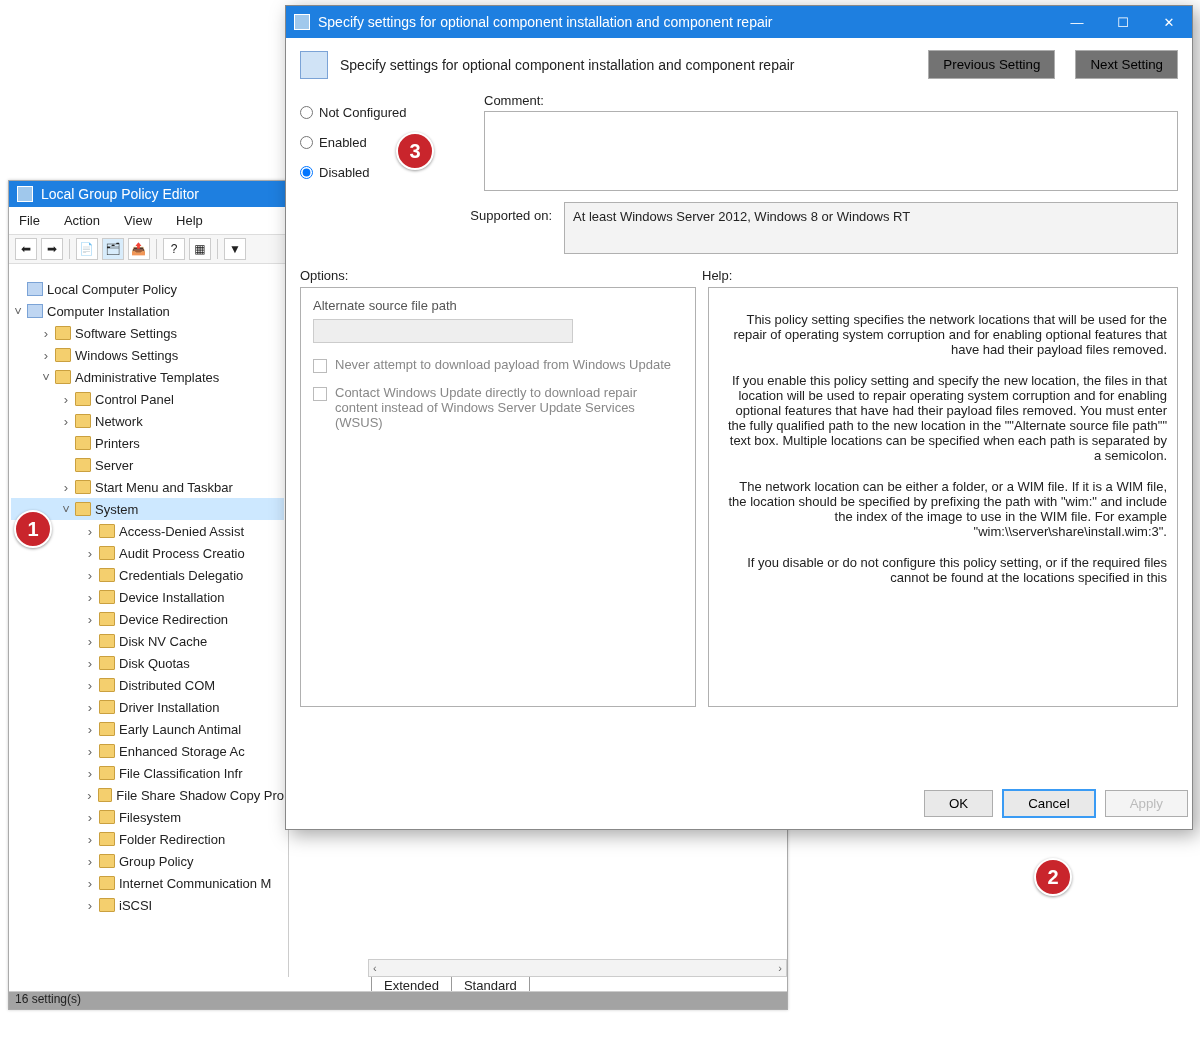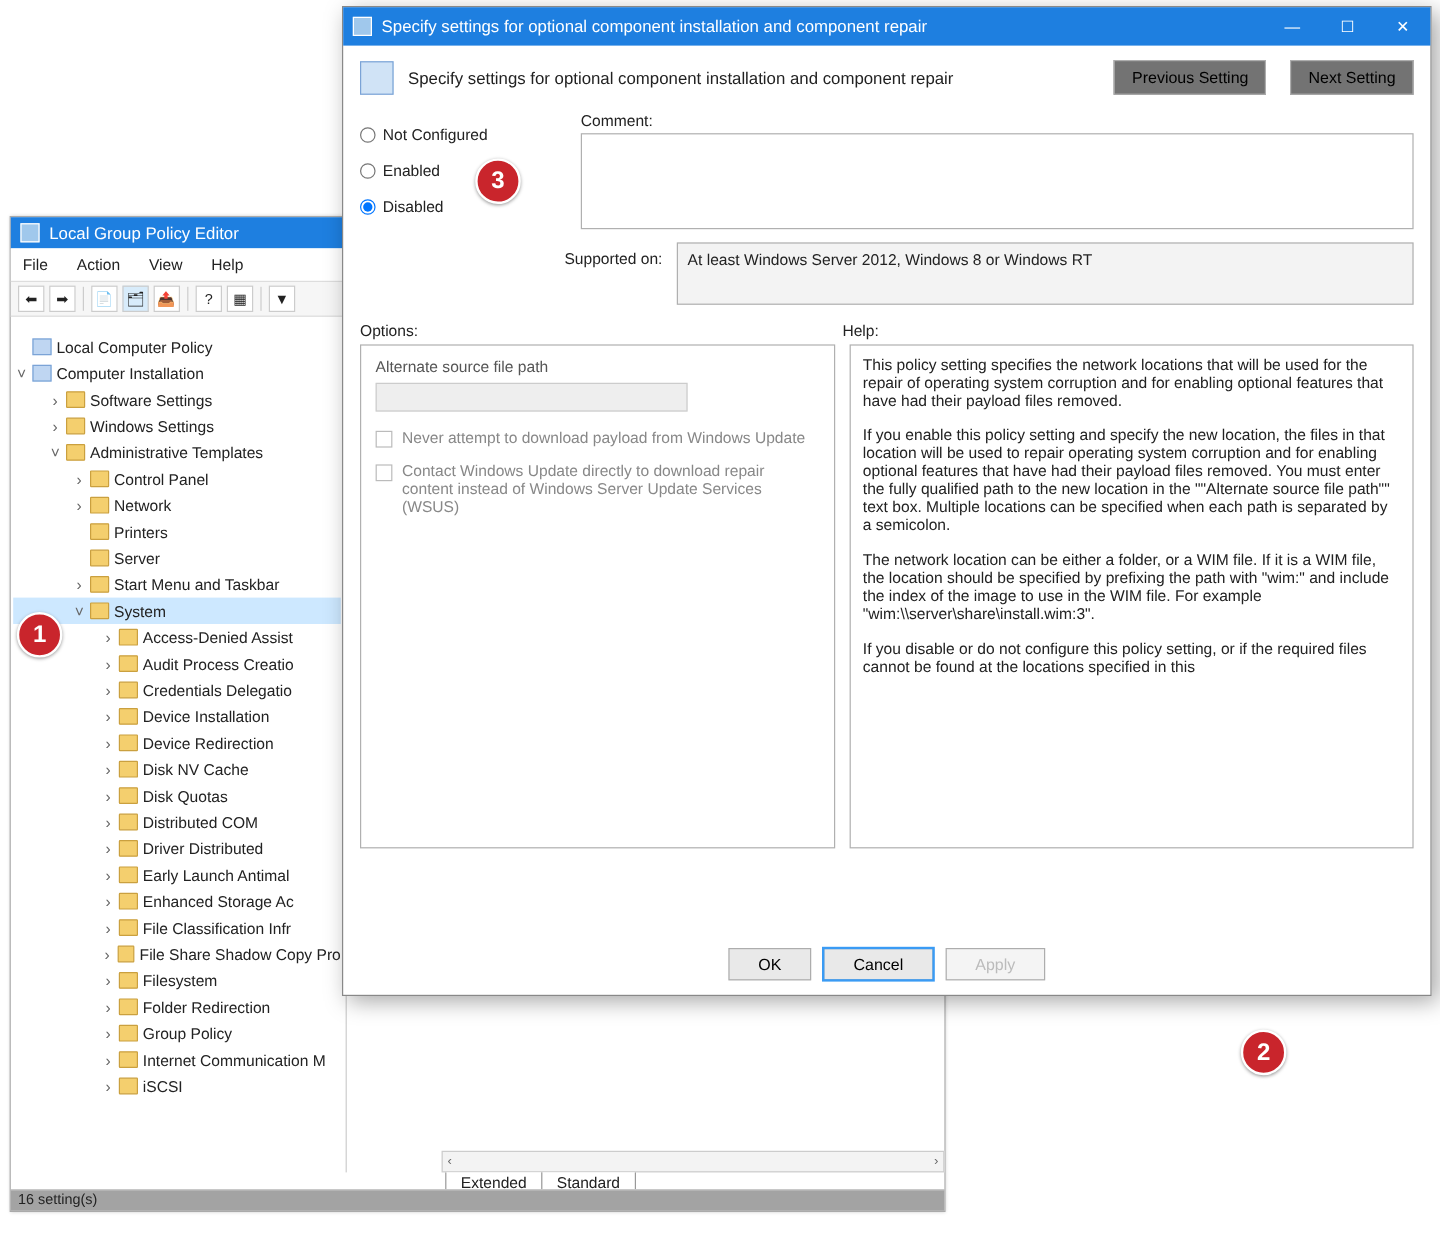--- a/index.html
+++ b/index.html
@@ -69,22 +69,22 @@
   .suppbox{flex:1;height:52px;border:1px solid #b0b0b0;background:#f3f3f3;padding:6px 8px;overflow-y:scroll;}
   .mid-labels{display:flex;margin-top:14px;margin-bottom:4px;}
   .mid-labels .c1{width:402px;}
   .midrow{display:flex;gap:12px;height:420px;}
   .optbox{width:396px;border:1px solid #b0b0b0;padding:10px 12px;color:#888;}
   .optbox .ptitle{margin-bottom:6px;color:#555;}
   .optbox .pinput{width:260px;height:24px;background:#eee;border:1px solid #ccc;margin-bottom:14px;}
   .optbox .chk{display:flex;gap:8px;margin-bottom:12px;}
   .optbox .chkbox{width:14px;height:14px;border:1px solid #bbb;margin-top:2px;flex-shrink:0;}
   .helpbox{flex:1;border:1px solid #b0b0b0;padding:8px 10px;overflow-y:scroll;}
-  .helpbox p{margin:0 0 14px 0;}
-  .dlg-foot{position:absolute;left:0;right:0;bottom:0;padding:12px 4px;display:flex;justify-content:center;gap:10px;}
+  .helpbox p{margin:16px 0 14px 0;text-align:right;}
+  .dlg-foot{position:absolute;left:0;right:0;bottom:0;padding:12px 4px;display:flex;justify-content:flex-end;gap:10px;}
   .dbtn{border:1px solid #adadad;background:#e9e9e9;padding:5px 24px;}
   .dbtn.focus{outline:2px solid #3a9bf4;outline-offset:-1px;}
   .dbtn.dis{color:#bbb;background:#f4f4f4;}
 
   
   .co{position:absolute;width:38px;height:38px;border-radius:19px;background:#c9252c;color:#fff;display:flex;align-items:center;justify-content:center;font-size:20px;font-weight:600;border:2px solid #fff;box-shadow:0 1px 3px rgba(0,0,0,.4);}
 </style>
 </head>
 <body>
 
@@ -207,21 +207,21 @@
             <span class="label">Disk Quotas</span>
           </div>
           <div class="node" style="padding-left: 72px;">
             <span class="tw">›</span>
             <span class="folder"></span>
             <span class="label">Distributed COM</span>
           </div>
           <div class="node" style="padding-left: 72px;">
             <span class="tw">›</span>
             <span class="folder"></span>
-            <span class="label">Driver Distributed</span>
+            <span class="label">Driver Installation</span>
           </div>
           <div class="node" style="padding-left: 72px;">
             <span class="tw">›</span>
             <span class="folder"></span>
             <span class="label">Early Launch Antimal</span>
           </div>
           <div class="node" style="padding-left: 72px;">
             <span class="tw">›</span>
             <span class="folder"></span>
             <span class="label">Enhanced Storage Ac</span>

